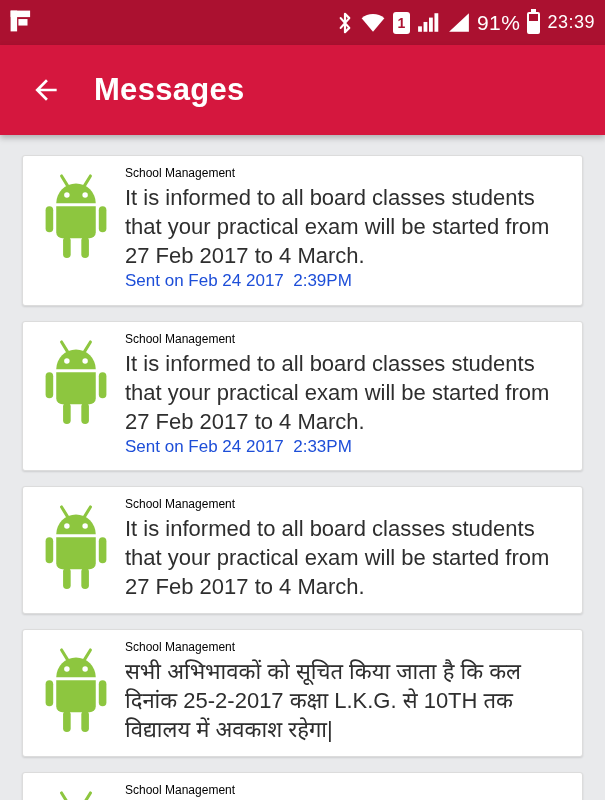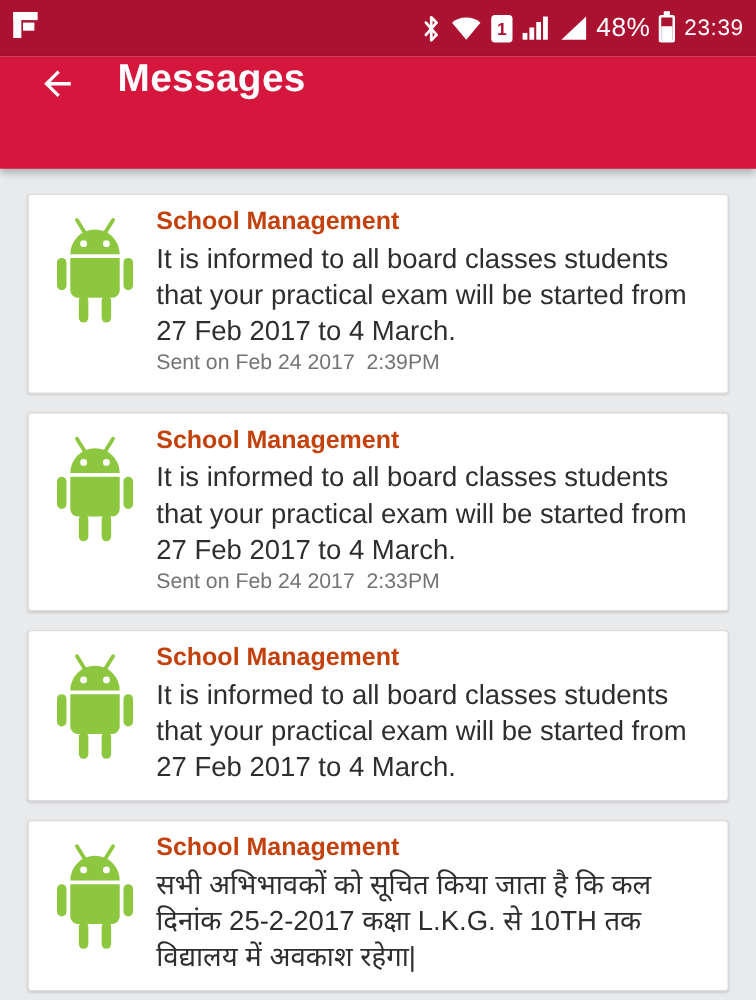--- a/index.html
+++ b/index.html
@@ -66,20 +66,21 @@
     height: 3px;
     background: #ffffff;
   }
   .battery-fill { width: 100%; height: 56%; background: #ffffff; }
 
   
   .app-bar {
     height: 90px;
     background: #d5173e;
     display: flex;
+    align-items: center;
     padding: 0 24px;
     box-shadow: 0 3px 6px rgba(0,0,0,0.25);
     position: relative;
     z-index: 2;
   }
   .back-button {
     width: 44px;
     height: 44px;
     display: flex;
     align-items: center;
@@ -114,33 +115,33 @@
     cursor: pointer;
   }
   .robot {
     flex: 0 0 86px;
     display: flex;
     justify-content: center;
     padding-top: 6px;
   }
   .card-text { flex: 1; min-width: 0; padding-left: 6px; }
   .msg-title {
-    font-size: 20px;
-    font-weight: bold;
-    color: #c2410c;
+    font-size: 12px;
+    font-weight: normal;
+    color: #000000;
     margin-bottom: 3px;
   }
   .msg-body {
     font-size: 22px;
     color: #2e2e2e;
     line-height: 1.32;
   }
   .msg-sent {
     font-size: 17px;
-    color: #737373;
+    color: #1d4ed8;
     line-height: 1.32;
     white-space: pre-wrap;
   }
 </style>
 </head>
 <body>
 
 <div class="phone">
 
   <div class="status-bar">
@@ -171,21 +172,21 @@
           <rect x="6" y="9" width="3.5" height="9" fill="#ffffff"></rect>
           <rect x="11" y="5" width="3.5" height="13" fill="#ffffff"></rect>
           <rect x="16" y="1" width="3.5" height="17" fill="#ffffff"></rect>
         </svg>
       </span>
       <span>
         <svg width="22" height="21" viewBox="0 0 20 19">
           <path d="M1 18 L19 18 L19 1 Z" fill="#ffffff"></path>
         </svg>
       </span>
-      <span class="status-text">48%</span>
+      <span class="status-text">91%</span>
       <span class="battery">
         <span class="battery-fill"></span>
       </span>
       <span class="status-text time-text">23:39</span>
     </div>
   </div>
 
   <div class="app-bar">
     <button class="back-button">
       <svg width="32" height="32" viewBox="0 0 24 24">

